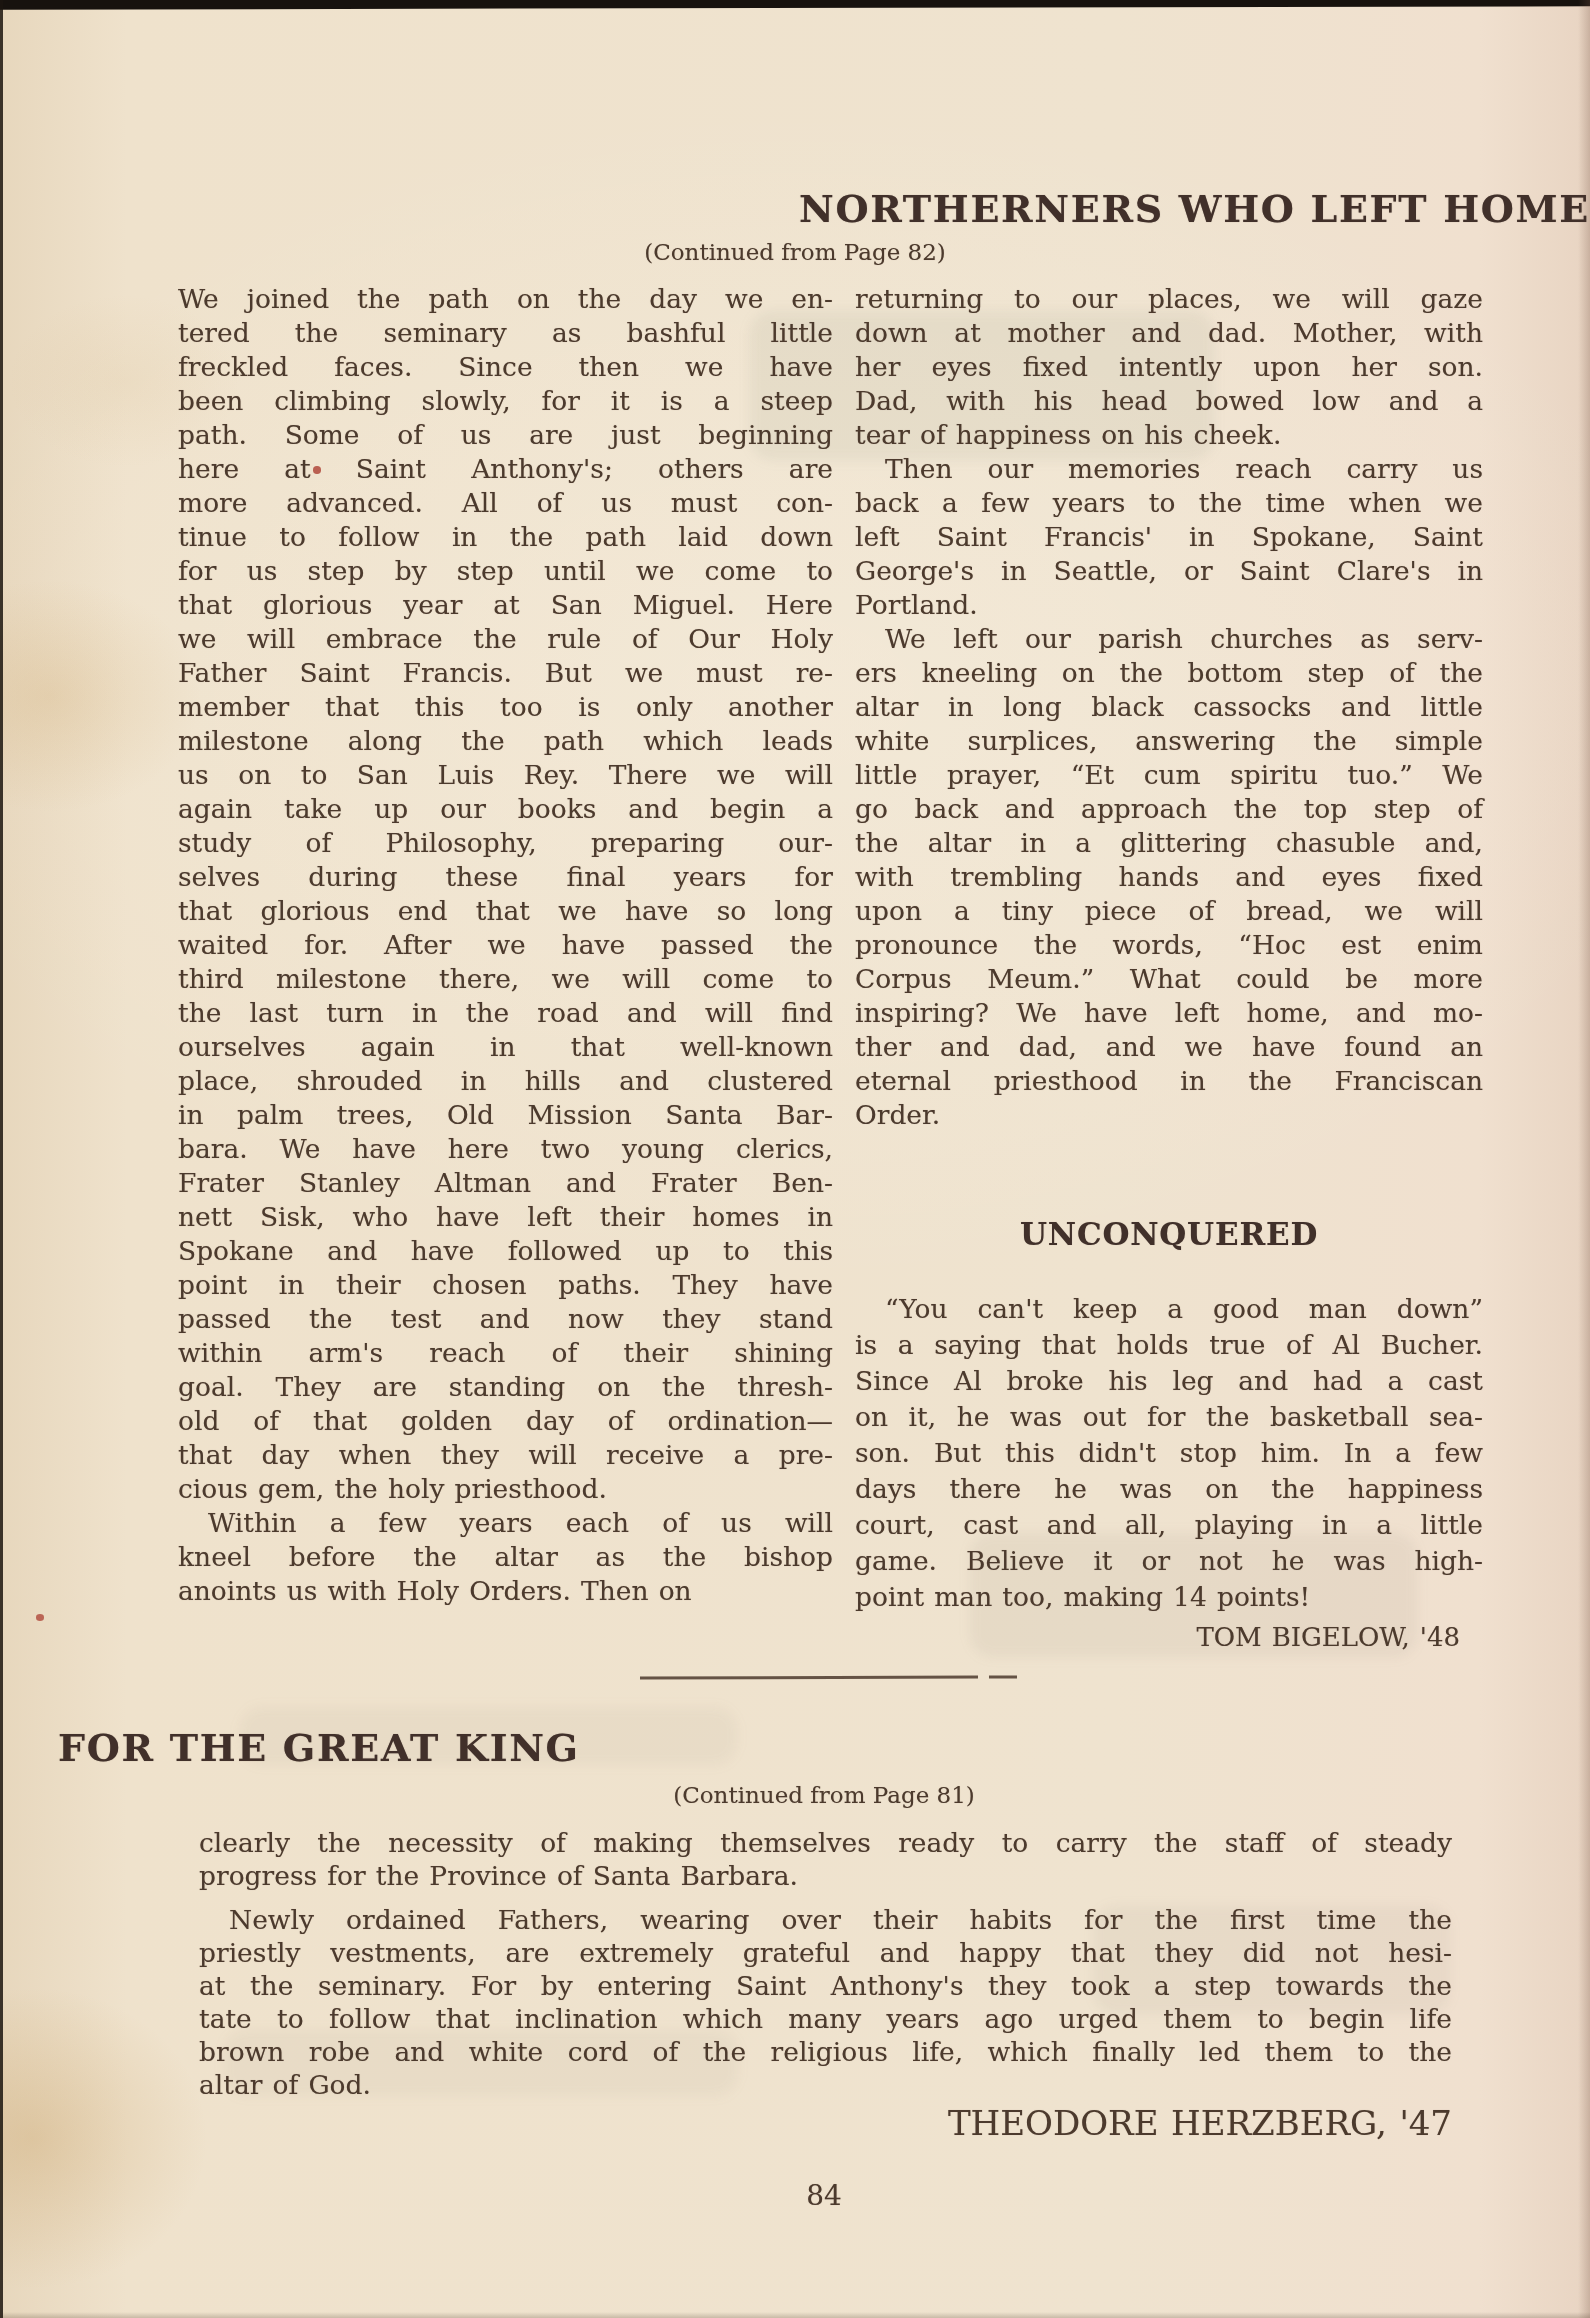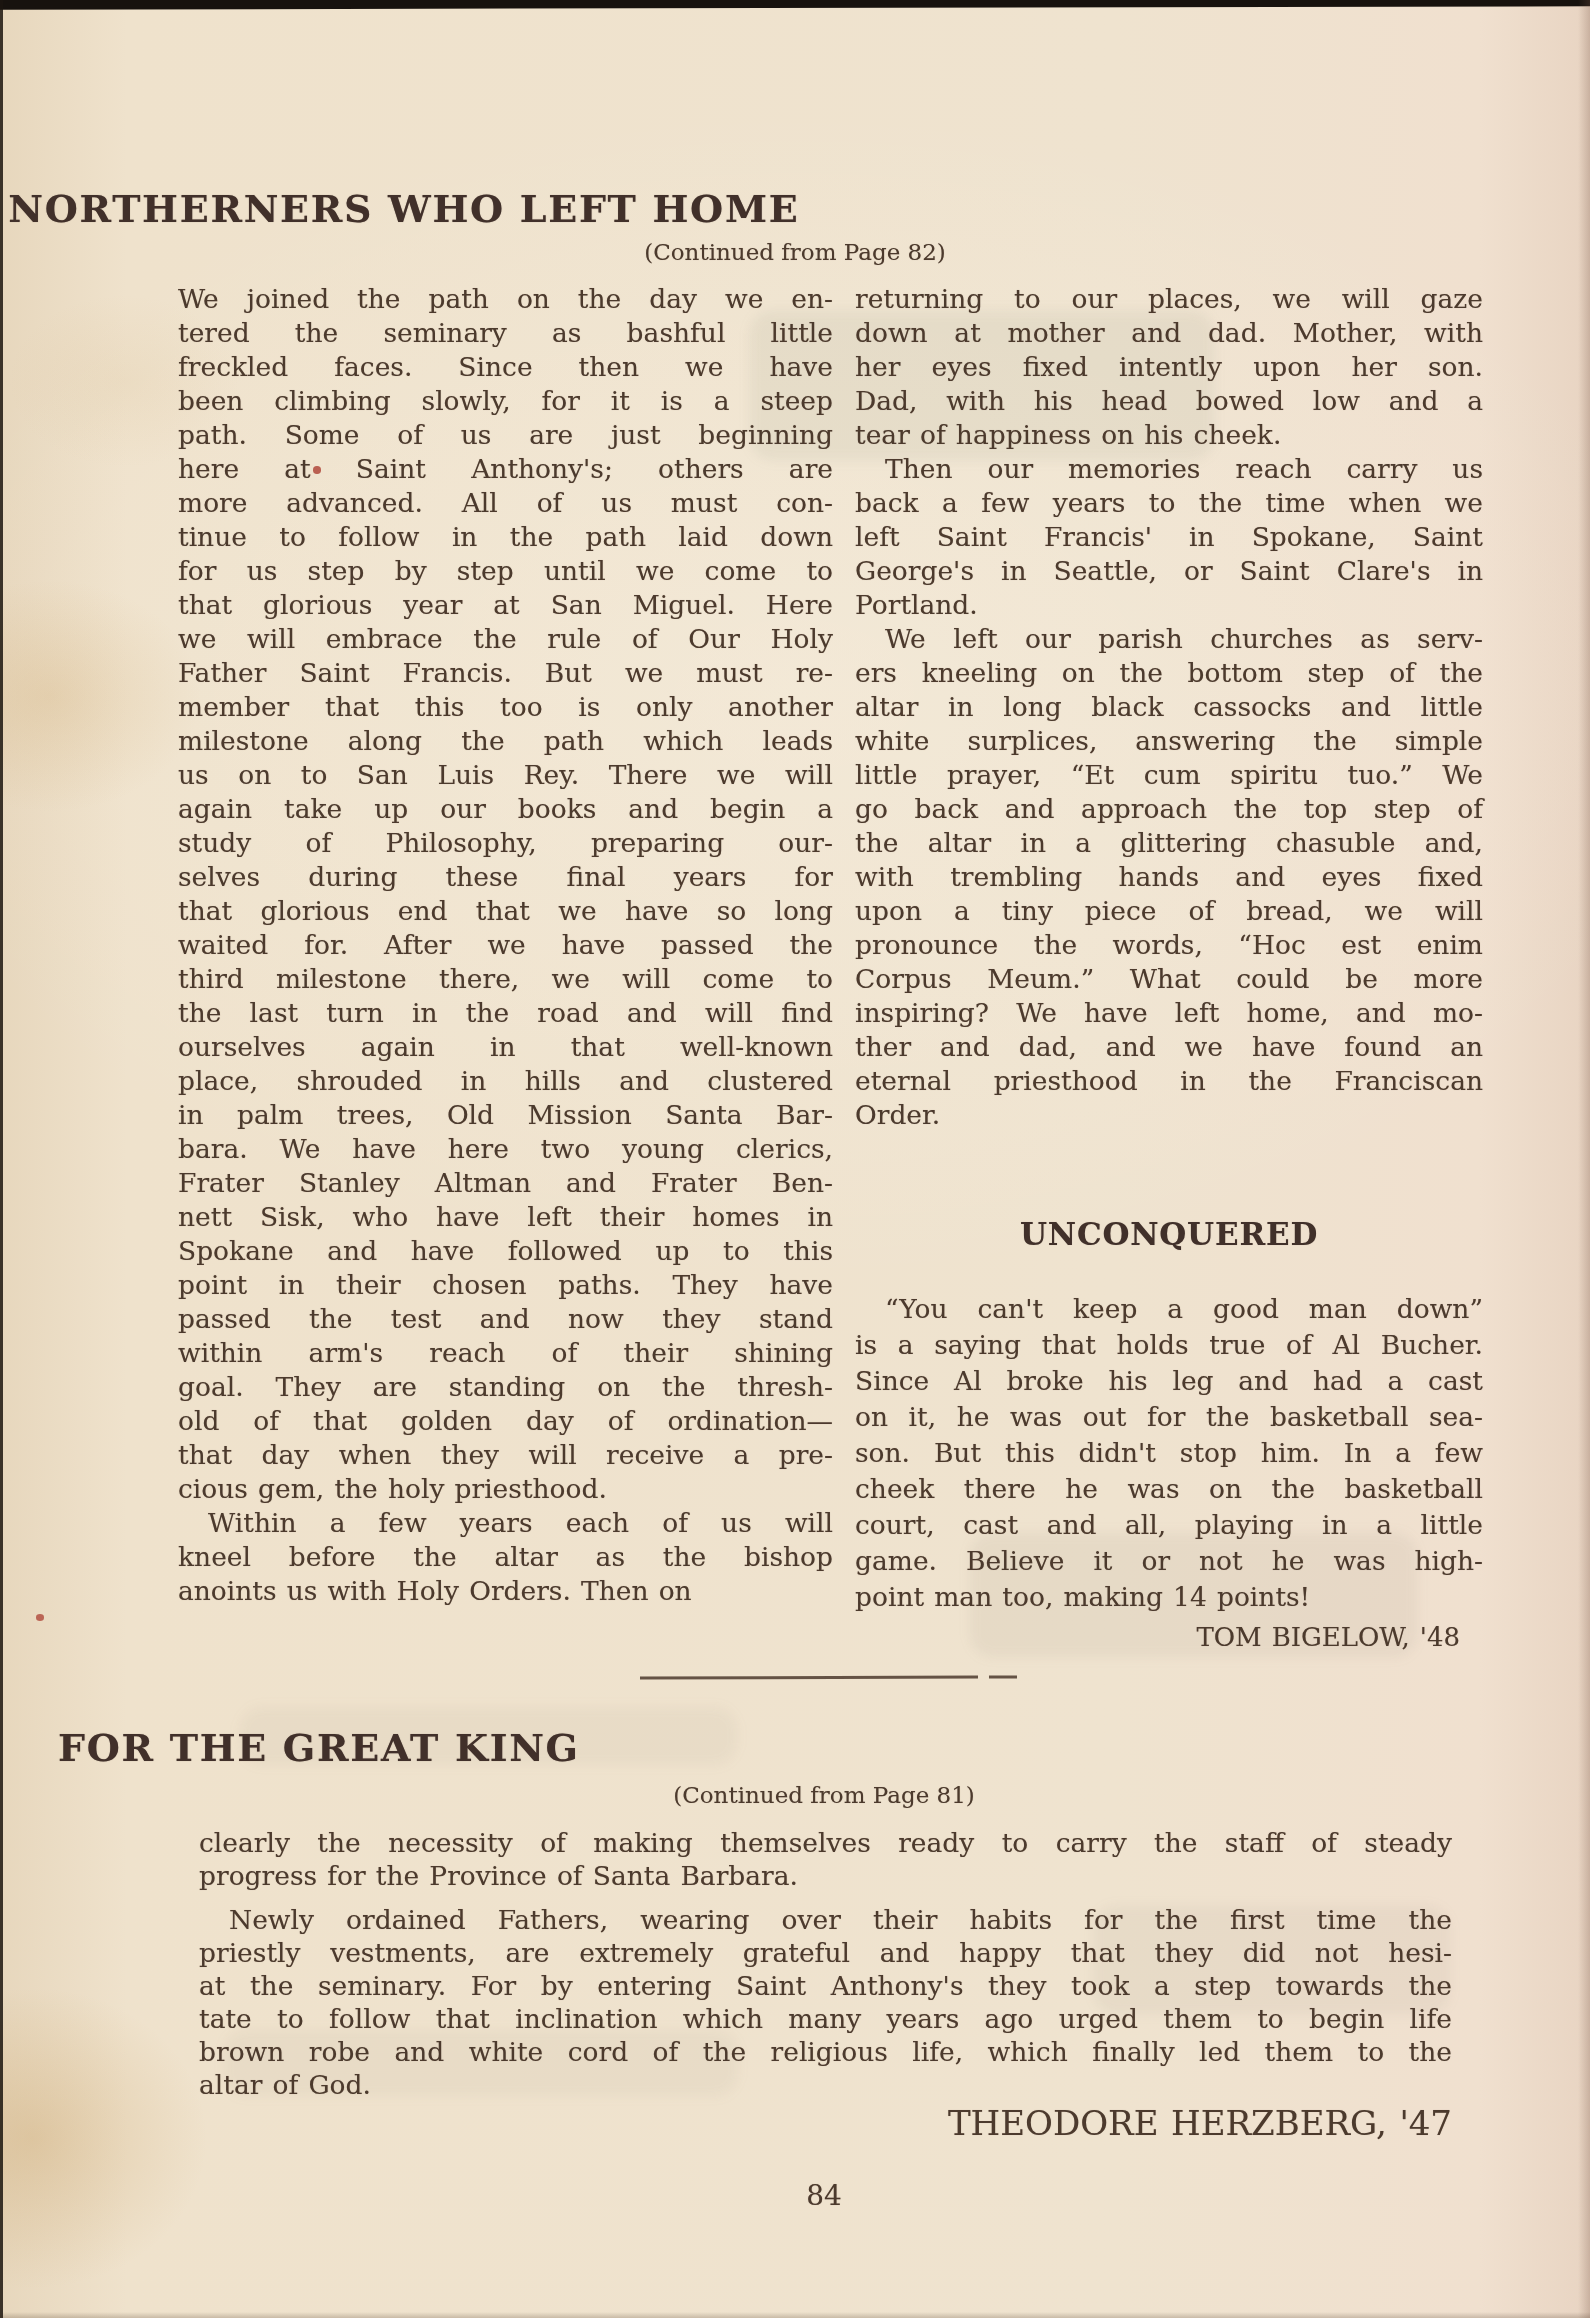--- a/index.html
+++ b/index.html
@@ -48,21 +48,21 @@
   .g5{left:224px; top:2030px; width:514px; height:66px;  background:rgba(128,118,98,.06);}
   .speck-red-1{position:absolute; left:313px; top:466px; width:7.5px; height:7.5px;
     background:var(--red); border-radius:50%; opacity:.75; filter:blur(0.4px);}
   .speck-red-2{position:absolute; left:36px; top:1614px; width:8.3px; height:6.6px;
     background:var(--red); border-radius:50%; opacity:.7; filter:blur(0.5px);}
 
   .txt{ color:var(--ink); text-shadow:0 0 0.8px rgba(76,58,45,.35); }
 
   .main-title{
     position:absolute; left:8.3px; right:0; top:186px;
-    text-align:left; font-size:38px; font-weight:bold; letter-spacing:1.7px;
+    text-align:right; font-size:38px; font-weight:bold; letter-spacing:1.7px;
     color:var(--head); text-shadow:0 0 0.8px rgba(65,48,42,.5);
   }
   .main-sub{
     position:absolute; left:0; right:0; top:239px;
     text-align:center; font-size:23px; color:var(--ink);
   }
 
   .col{ position:absolute; top:282px; font-size:26.5px; line-height:34px; word-spacing:1.7px;}
   .col1{ left:178px;  width:655px; }
   .col2{ left:855px; width:628px; }
@@ -208,21 +208,21 @@
     </div>
 
   <div class="unc-title">UNCONQUERED</div>
   <div class="unc-body">
       <div class="para">
         <div class="line first">“You can't keep a good man down”</div>
         <div class="line">is a saying that holds true of Al Bucher.</div>
         <div class="line">Since Al broke his leg and had a cast</div>
         <div class="line">on it, he was out for the basketball sea-</div>
         <div class="line">son.  But this didn't stop him.  In a few</div>
-        <div class="line">cheek there he was on the basketball</div>
+        <div class="line">days there he was on the happiness</div>
         <div class="line">court, cast and all, playing in a little</div>
         <div class="line">game.  Believe it or not he was high-</div>
         <div class="line last">point man too, making 14 points!</div>
       </div>
     </div>
   <div class="unc-byline">TOM BIGELOW, '48</div>
 </div>
 
 <div class="divider">
   <span class="seg seg1"></span><span class="gap"></span><span class="seg seg2"></span>

